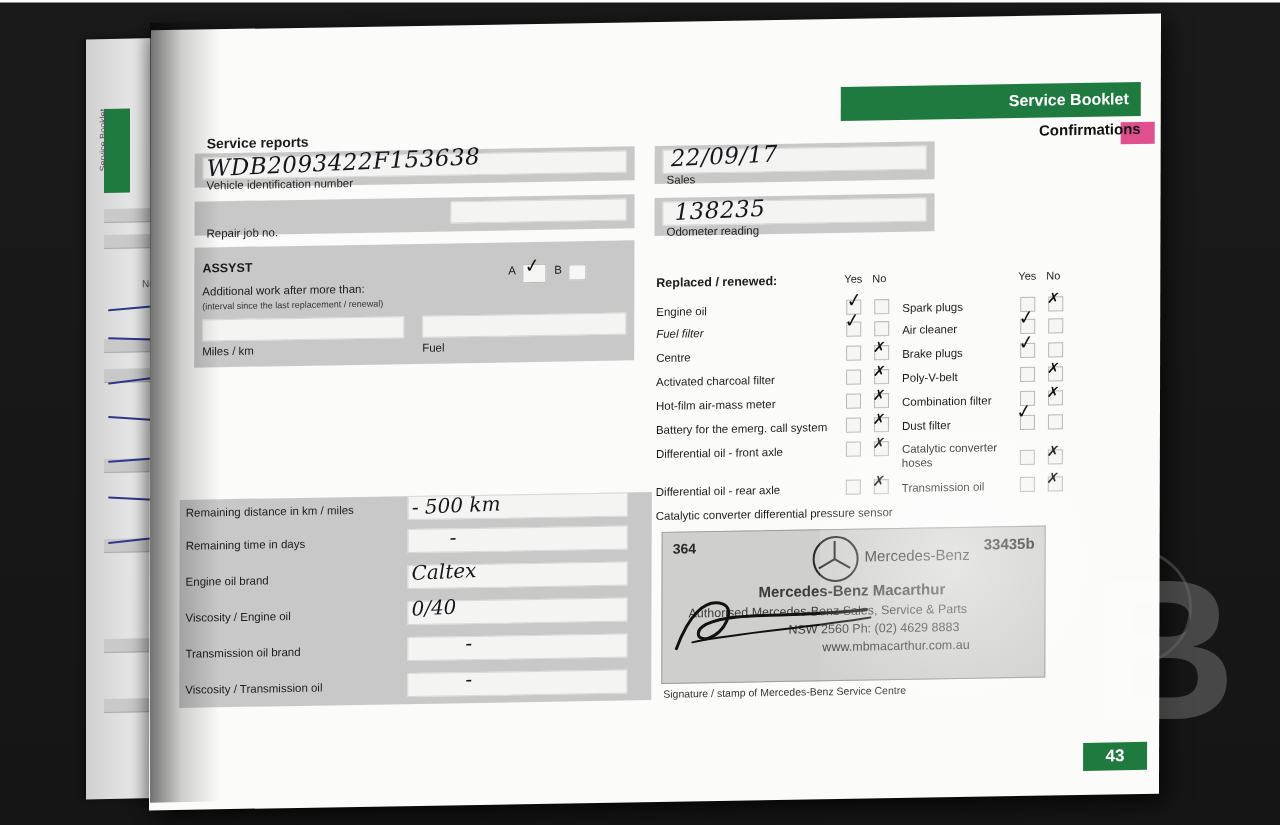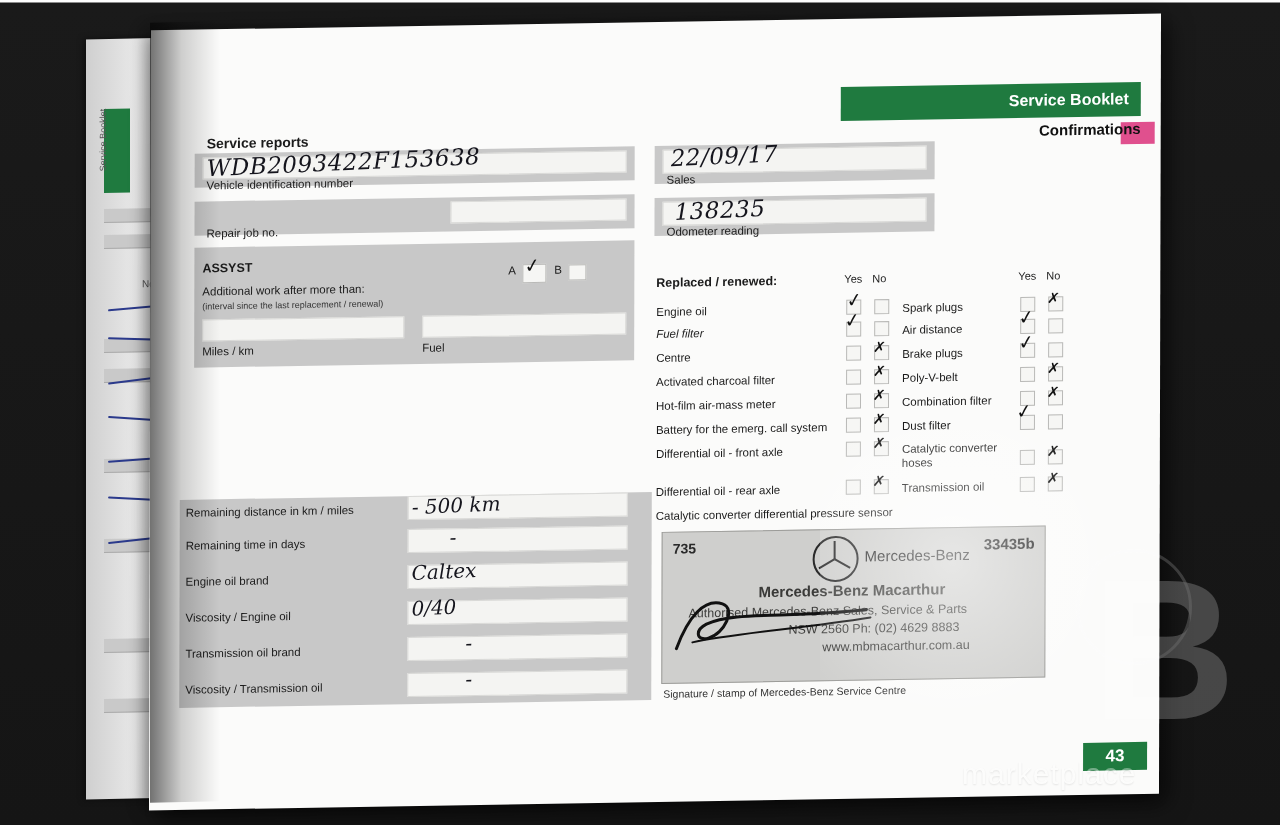--- a/index.html
+++ b/index.html
@@ -426,21 +426,21 @@
         <div class="lbl" style="left:506px; top:464px;">Differential oil - rear axle</div>
         <div class="cbx" style="left:696px; top:461px;"></div>
         <div class="cbx" style="left:724px; top:461px;"></div>
         <div class="tick x" style="left:723px; top:456px;">✗</div>
 
         <div class="lbl" style="left:752px; top:284px;">Spark plugs</div>
         <div class="cbx" style="left:870px; top:281px;"></div>
         <div class="cbx" style="left:898px; top:281px;"></div>
         <div class="tick x" style="left:897px; top:276px;">✗</div>
 
-        <div class="lbl" style="left:752px; top:306px;">Air distance</div>
+        <div class="lbl" style="left:752px; top:306px;">Air cleaner</div>
         <div class="cbx" style="left:870px; top:303px;"></div>
         <div class="tick" style="left:868px; top:292px;">✓</div>
         <div class="cbx" style="left:898px; top:303px;"></div>
 
         <div class="lbl" style="left:752px; top:330px;">Brake plugs</div>
         <div class="cbx" style="left:870px; top:327px;"></div>
         <div class="tick" style="left:868px; top:317px;">✓</div>
         <div class="cbx" style="left:898px; top:327px;"></div>
 
         <div class="lbl" style="left:752px; top:354px;">Poly-V-belt</div>
@@ -464,21 +464,21 @@
         <div class="tick x" style="left:897px; top:429px;">✗</div>
 
         <div class="lbl" style="left:752px; top:464px;">Transmission oil</div>
         <div class="cbx" style="left:870px; top:461px;"></div>
         <div class="cbx" style="left:898px; top:461px;"></div>
         <div class="tick x" style="left:897px; top:456px;">✗</div>
 
         <div class="lbl" style="left:506px; top:488px;">Catalytic converter differential pressure sensor</div>
 
         <div class="stampbox" style="left:512px; top:510px; width:382px; height:150px;">
-          <div class="stamp-inner" style="left:10px; top:8px; font-size:14px; font-weight:bold;">735</div>
+          <div class="stamp-inner" style="left:10px; top:8px; font-size:14px; font-weight:bold;">364</div>
           <div class="stamp-inner" style="right:10px; top:8px; font-size:15px; font-weight:bold;">33435b</div>
           <div class="mb-star" style="left:150px; top:6px;">
               <i></i>
             </div>
           <div class="stamp-inner" style="left:202px; top:18px; font-size:15px;">Mercedes-Benz</div>
           <div class="stamp-inner" style="left:96px; top:52px; font-size:15px; font-weight:bold; color:#3a3a38;">Mercedes-Benz Macarthur</div>
           <div class="stamp-inner" style="left:26px; top:74px; font-size:12.5px; color:#3d3d3b;">Authorised Mercedes-Benz Sales, Service &amp; Parts</div>
           <div class="stamp-inner" style="left:126px; top:92px; font-size:12.5px; color:#3d3d3b;">NSW 2560      Ph: (02) 4629 8883</div>
           <div class="stamp-inner" style="left:160px; top:110px; font-size:12.5px; color:#3d3d3b;">www.mbmacarthur.com.au</div>
 
@@ -492,16 +492,15 @@
         <div class="pagenum">43</div>
       </div>
     </div>
 
     <div class="gutter-shadow"></div>
     <div class="glare"></div>
 
     <div class="wm">
       <div class="wm-ring"></div>
       <div class="wm-b">B</div>
-      <div class="wm-sub">marketplace</div>
     </div>
   </div>
 </div>
 
 </body></html>

